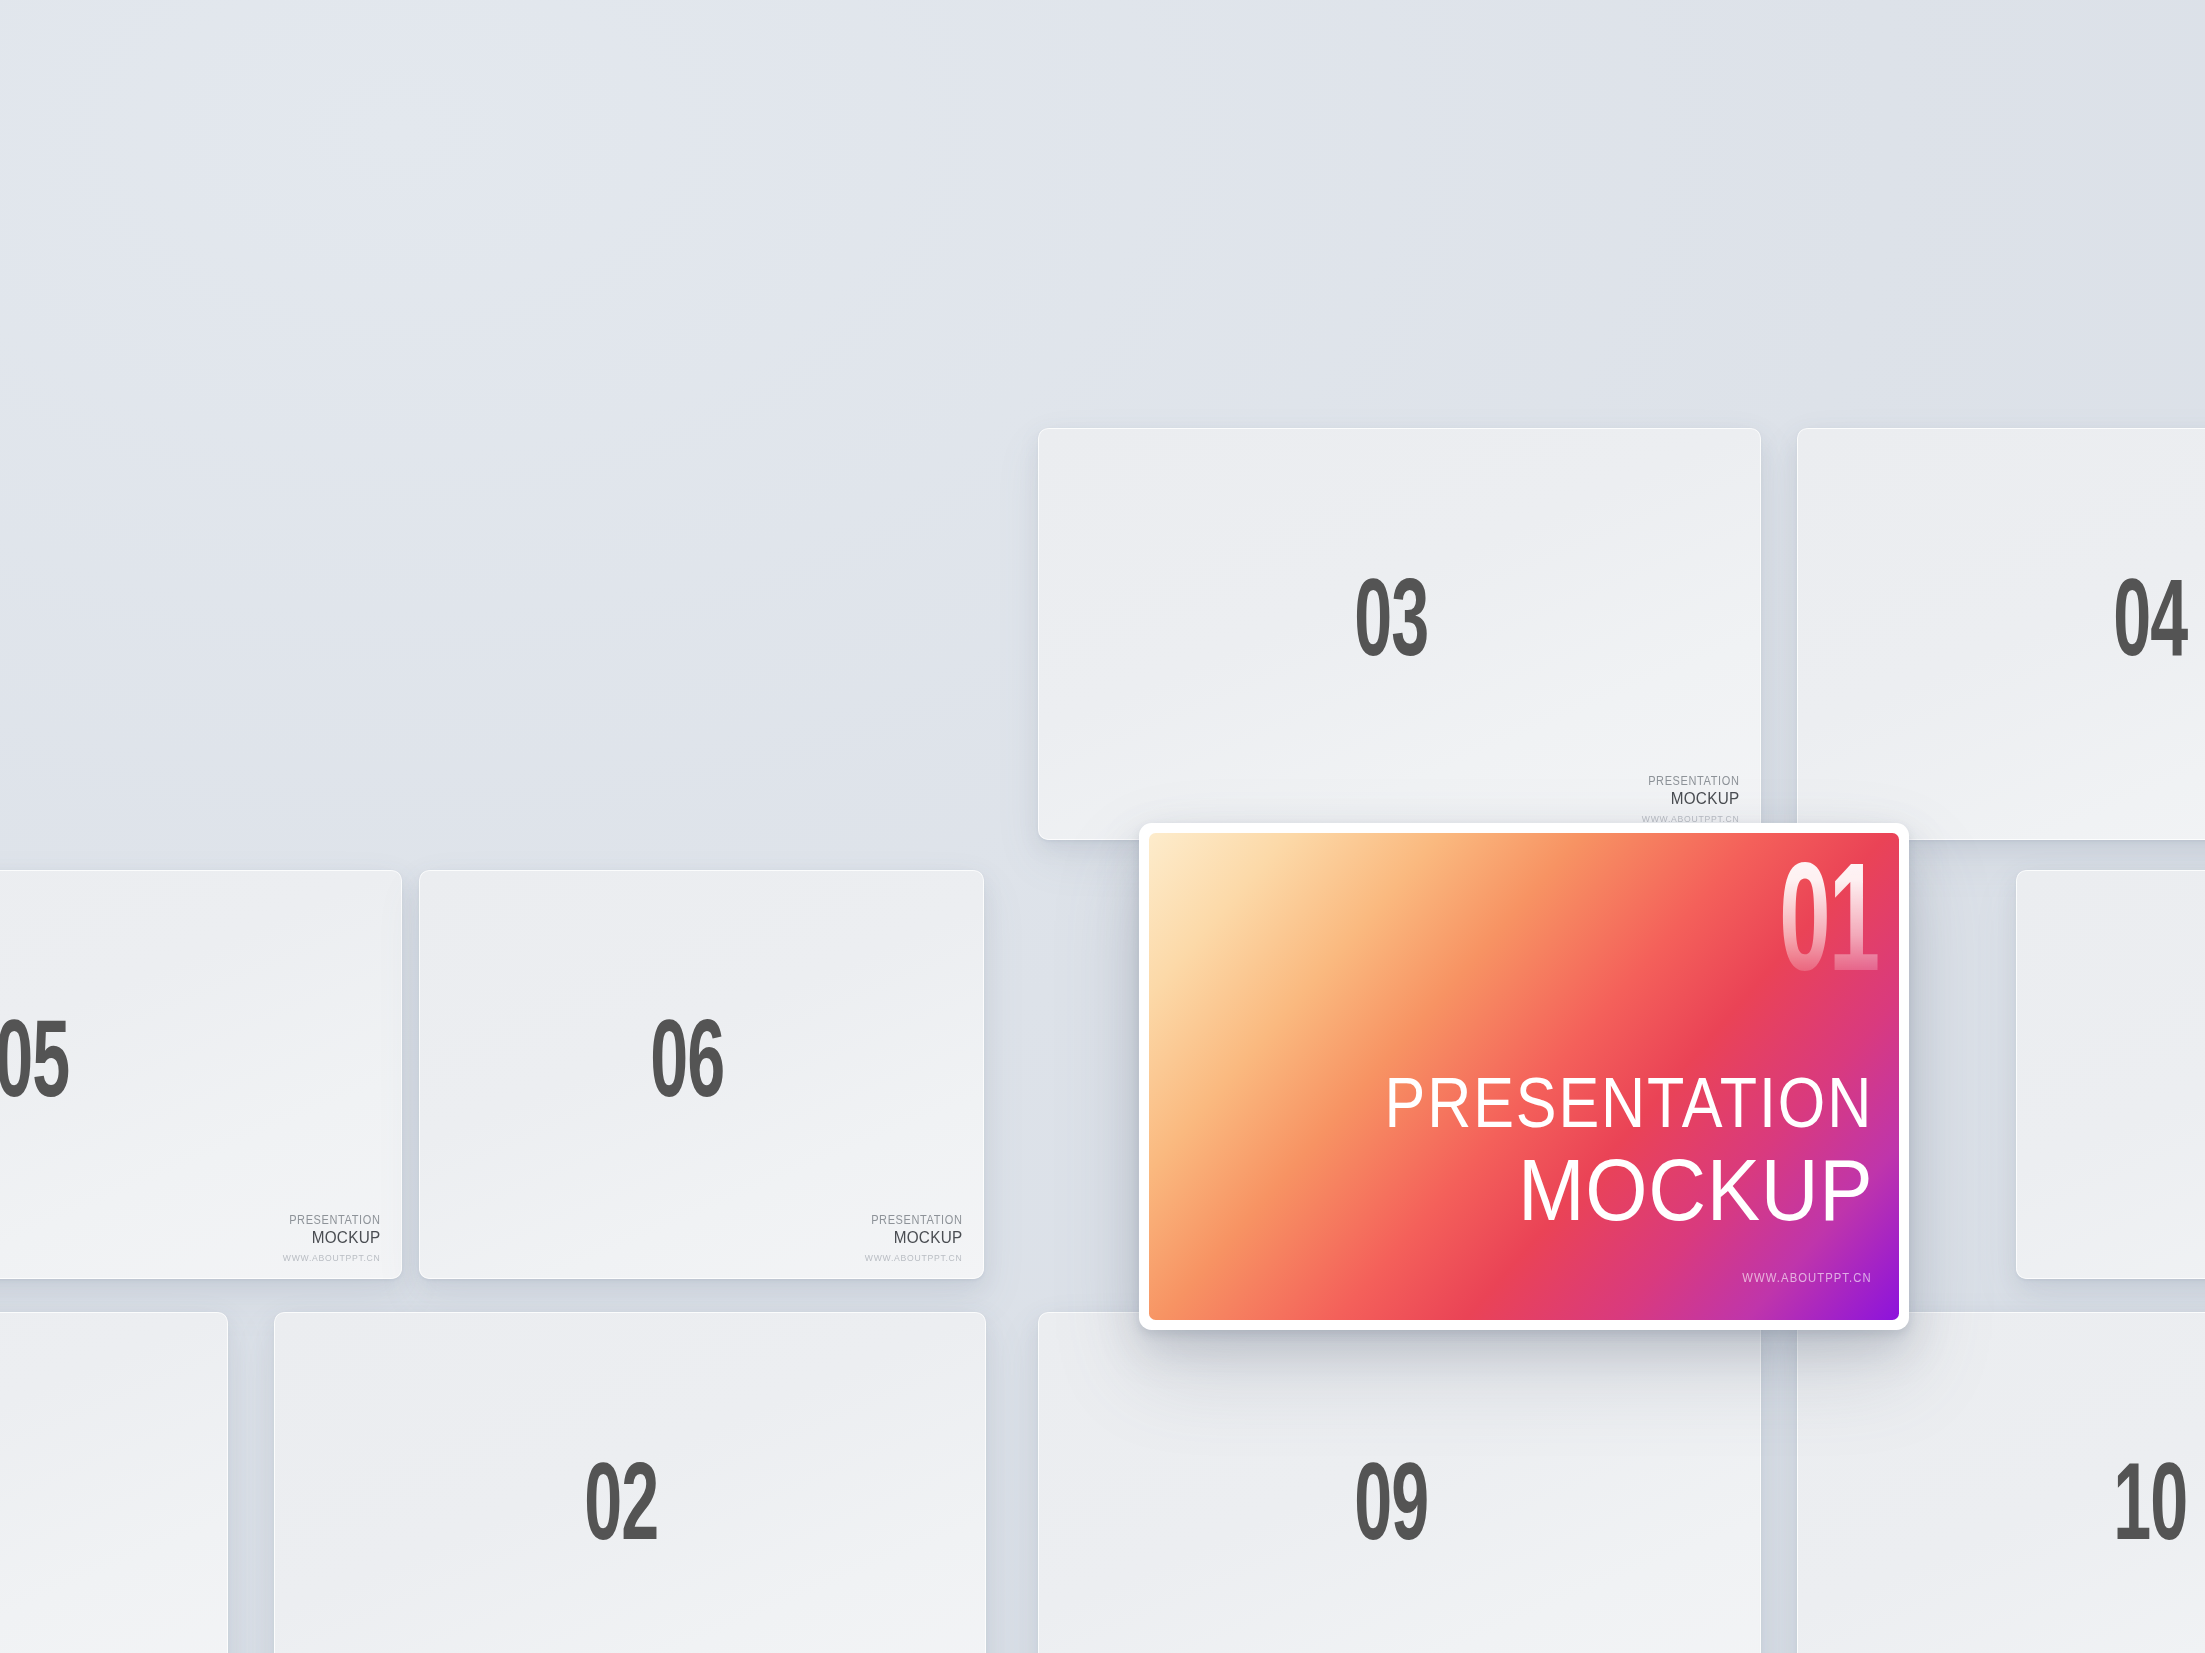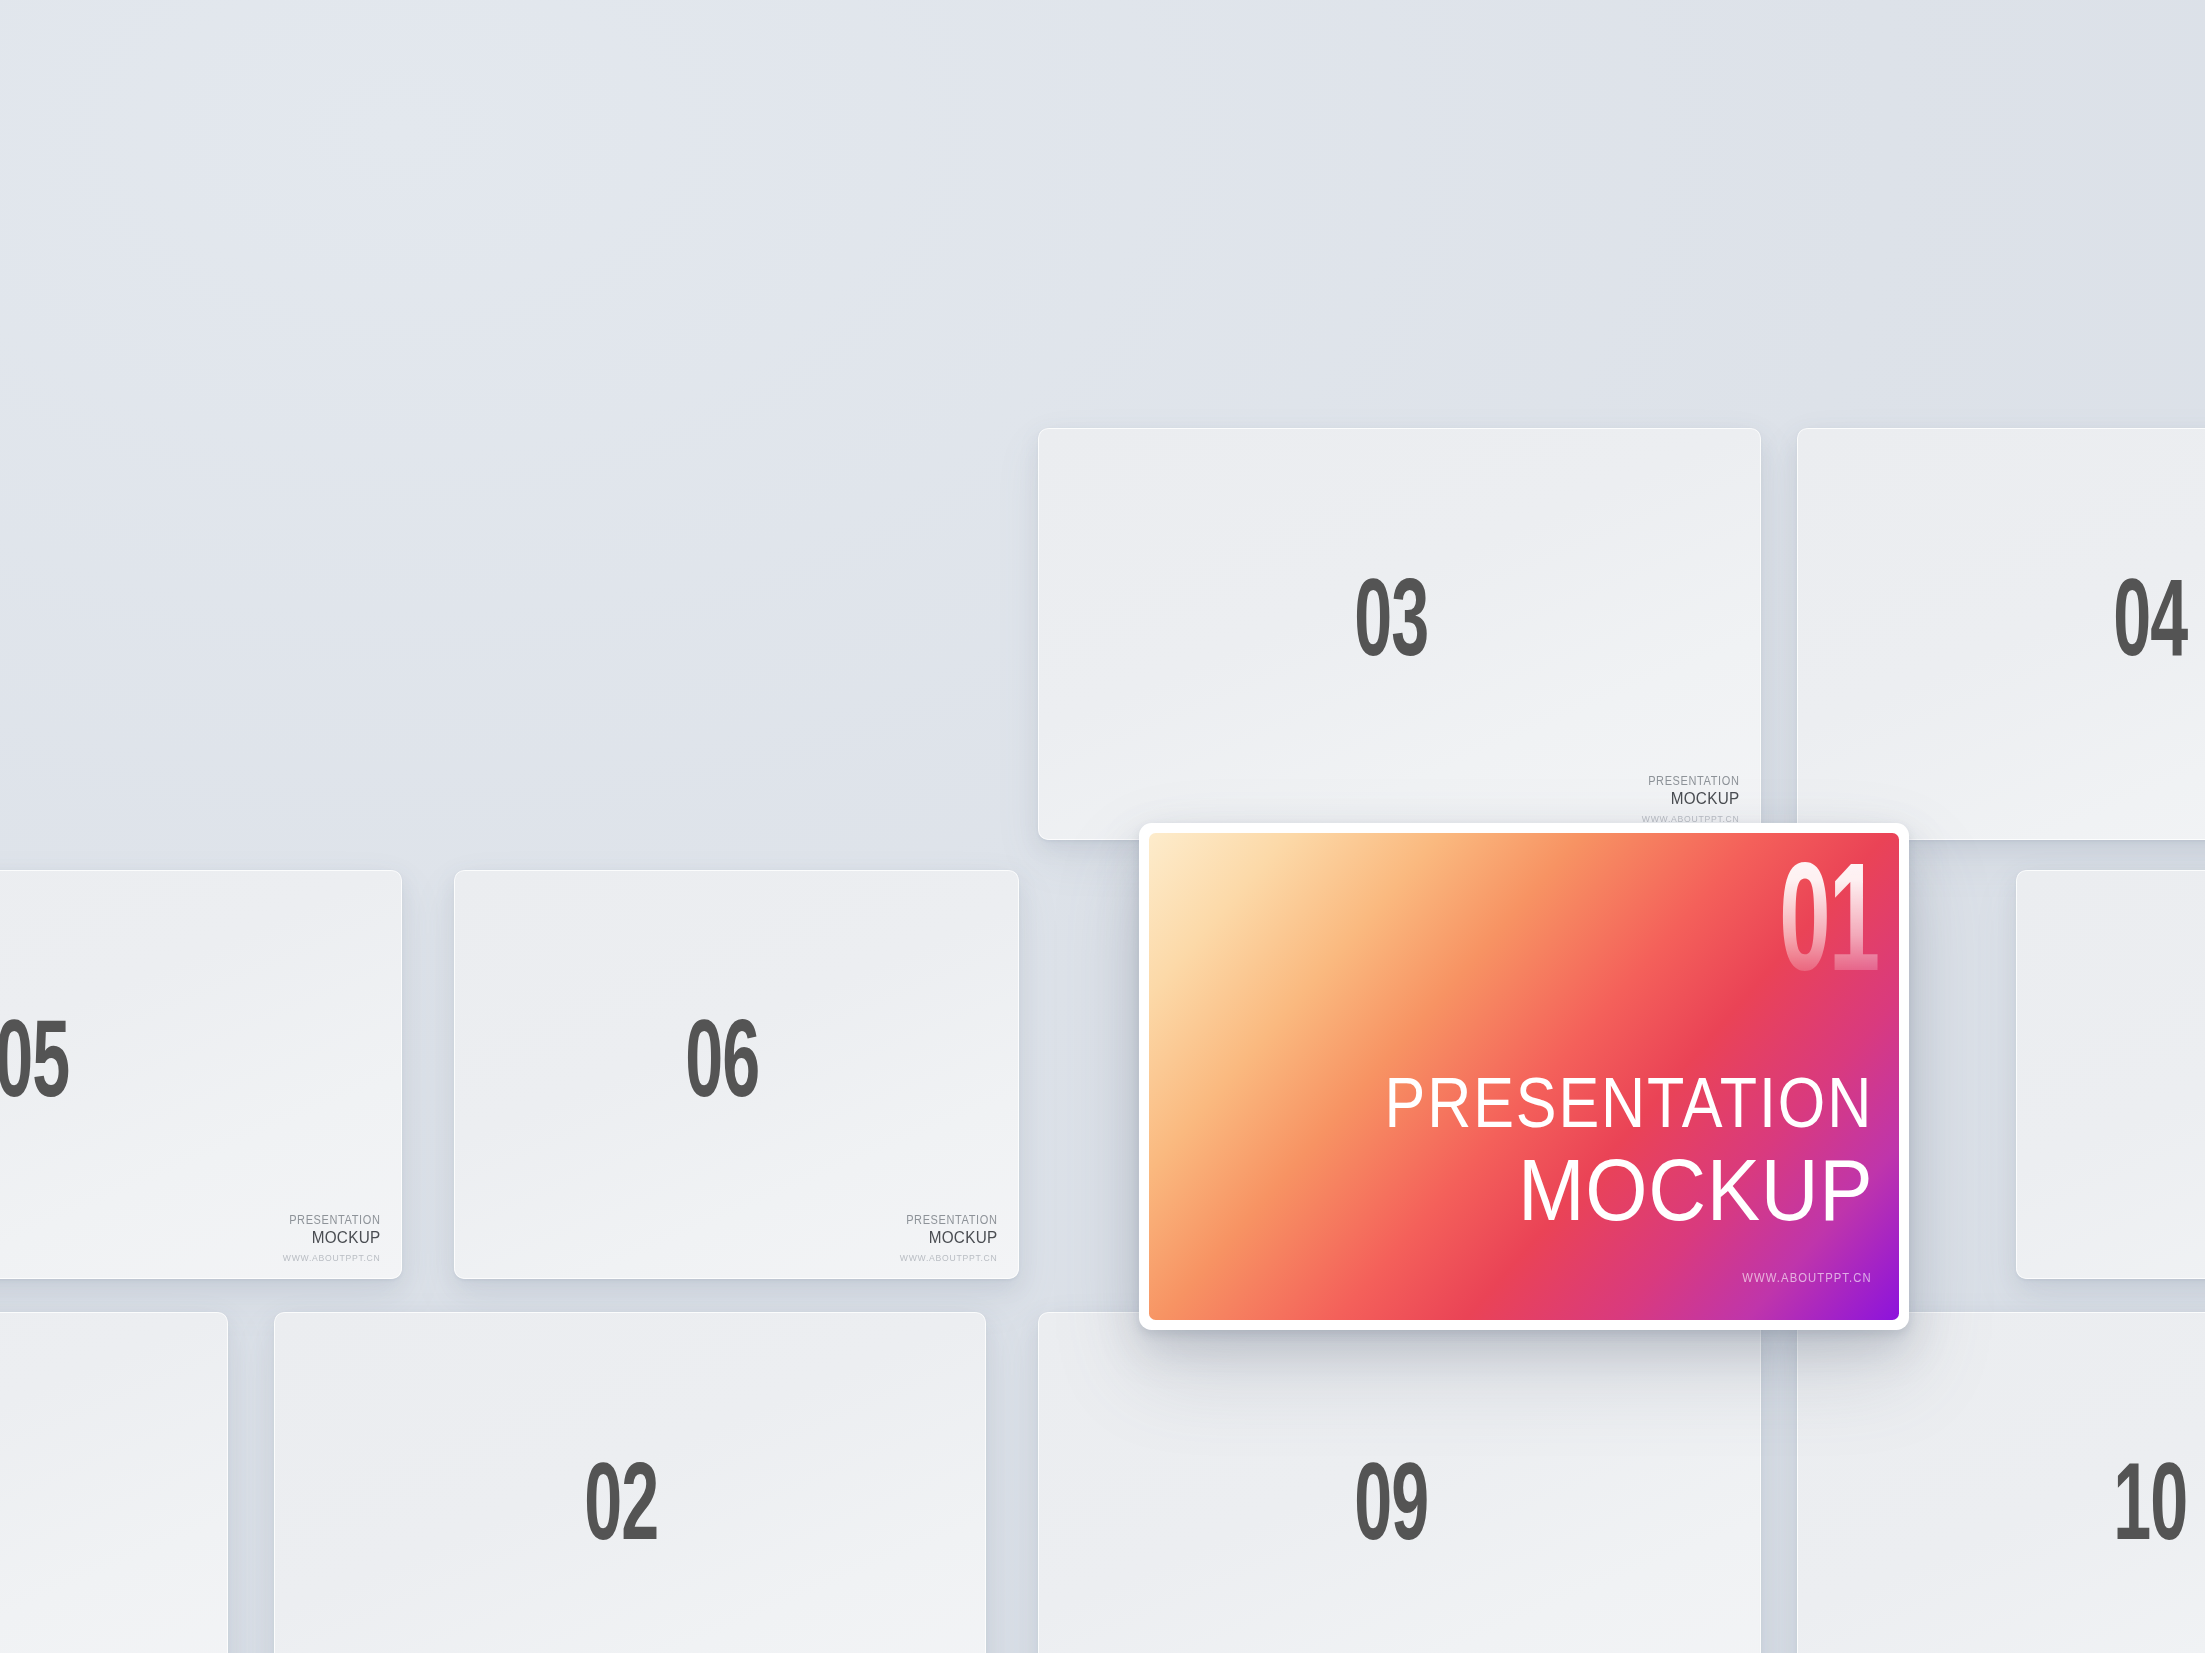--- a/index.html
+++ b/index.html
@@ -218,21 +218,21 @@
 
   <div class="card" style="left:-321px; top:870px; width:723px; height:409px;">
     <div class="card-num">05</div>
     <div class="card-footer">
       <div class="fl-pres">PRESENTATION</div>
       <div class="fl-mock">MOCKUP</div>
       <div class="fl-url">WWW.ABOUTPPT.CN</div>
     </div>
   </div>
 
-  <div class="card" style="left:454px; top:870px; width:565px; height:409px;">
+  <div class="card" style="left:419px; top:870px; width:565px; height:409px;">
     <div class="card-num">06</div>
     <div class="card-footer">
       <div class="fl-pres">PRESENTATION</div>
       <div class="fl-mock">MOCKUP</div>
       <div class="fl-url">WWW.ABOUTPPT.CN</div>
     </div>
   </div>
 
   <div class="card" style="left:2016px; top:870px; width:723px; height:409px;">
     

